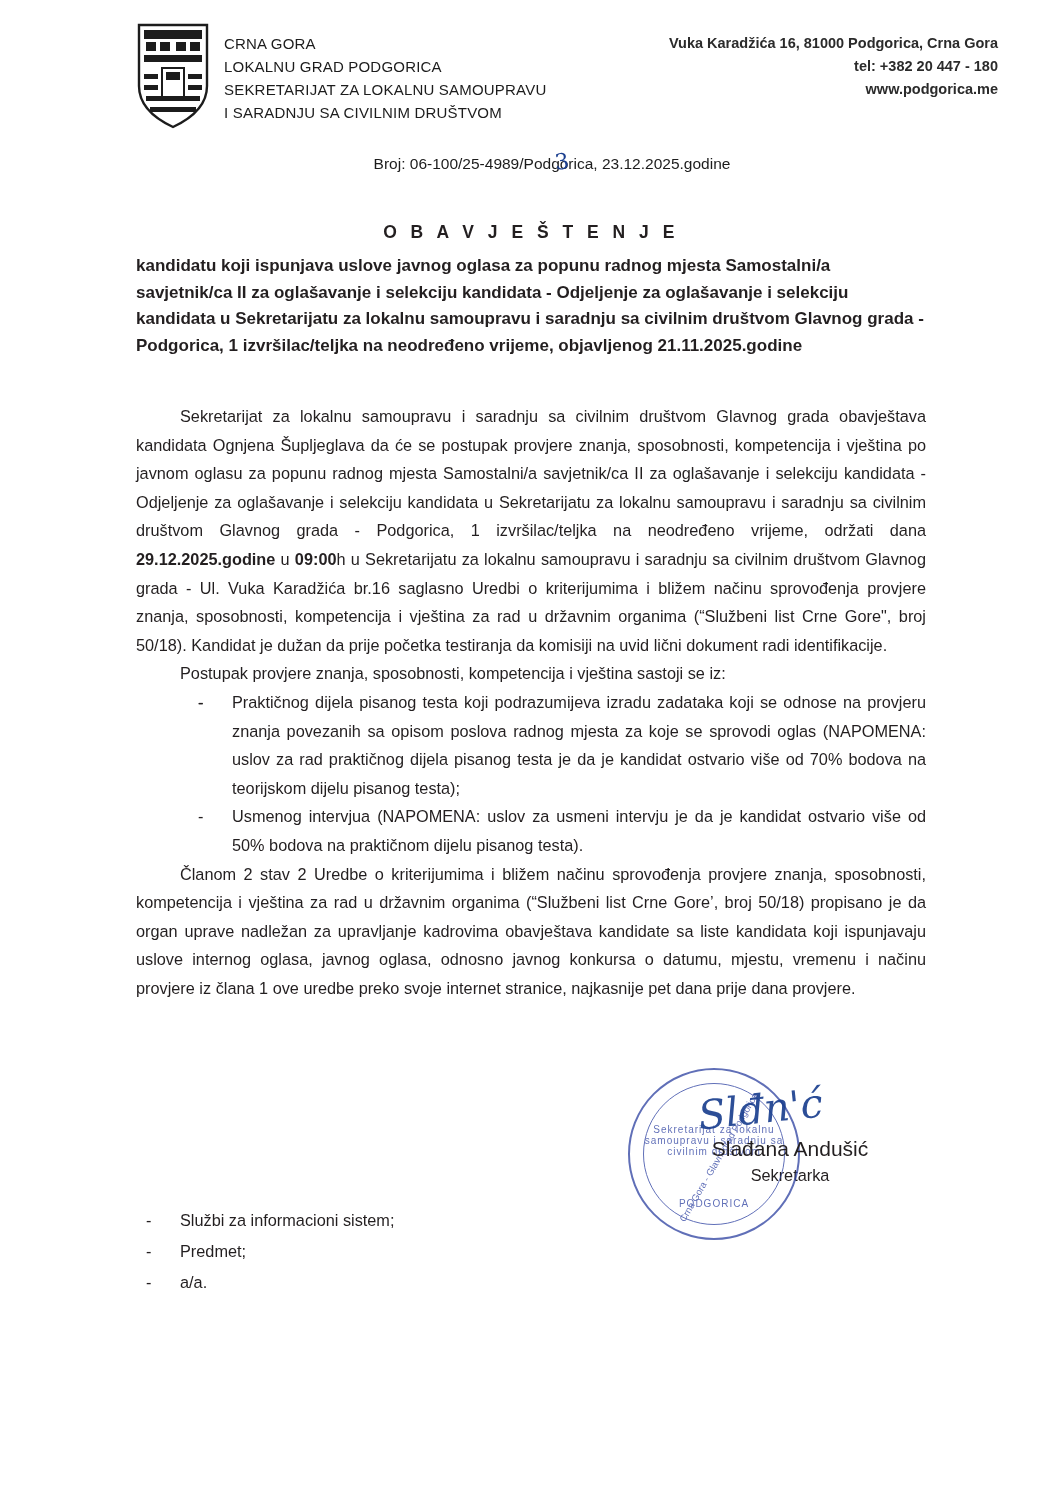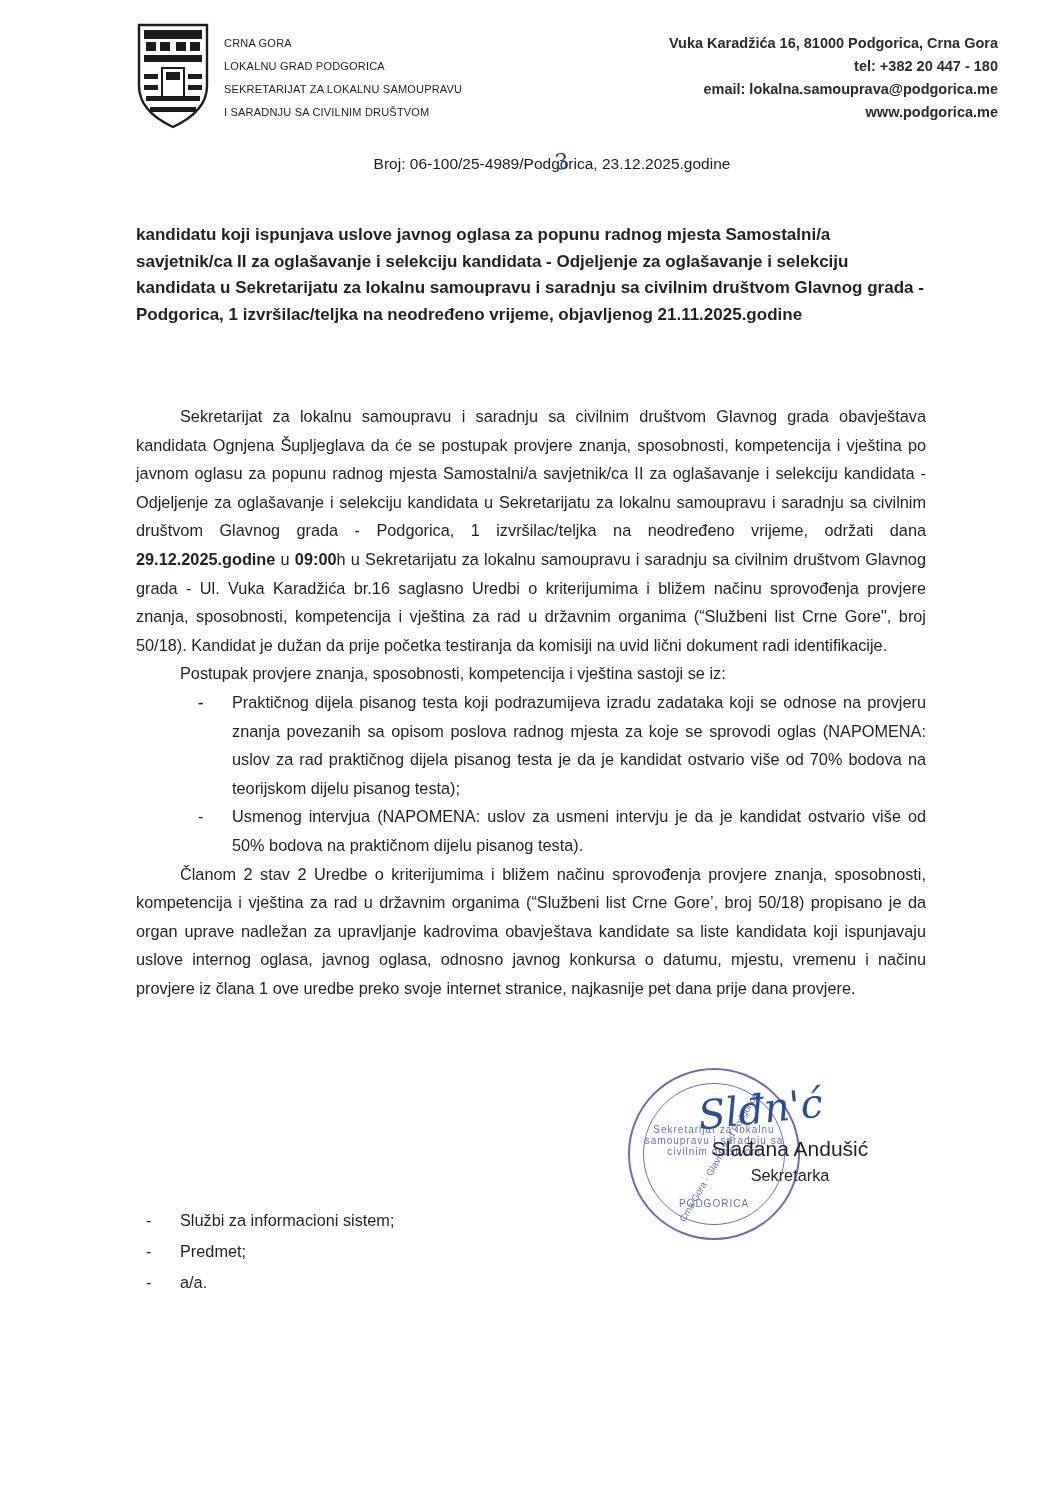--- a/index.html
+++ b/index.html
@@ -35,21 +35,21 @@
     width: 74px;
     height: 108px;
     flex: 0 0 74px;
     margin-right: 14px;
   }
   .org-block {
     flex: 0 0 auto;
     padding-top: 10px;
   }
   .org-line {
-    font-size: 11px;
+    font-size: 15px;
     letter-spacing: 0.2px;
     line-height: 23px;
     color: #1c1c1c;
     white-space: nowrap;
   }
   .contact-block {
     margin-left: auto;
     padding-top: 10px;
     text-align: right;
     width: 380px;
@@ -272,34 +272,34 @@
     </div>
     <div class="org-block">
       <div class="org-line">CRNA GORA</div>
       <div class="org-line">LOKALNU GRAD PODGORICA</div>
       <div class="org-line">SEKRETARIJAT ZA LOKALNU SAMOUPRAVU</div>
       <div class="org-line">I SARADNJU SA CIVILNIM DRUŠTVOM</div>
     </div>
     <div class="contact-block">
       <div class="contact-line">Vuka Karadžića 16, 81000 Podgorica, Crna Gora</div>
       <div class="contact-line">tel: +382 20 447 - 180</div>
-      <div class="contact-line">email: lokalna.samouprava@podgorica.me</div>
       <div class="contact-line">www.podgorica.me</div>
     </div>
   </div>
 
   <div class="refrow">
     <div class="refnum">
       <span>Broj: 06-100/25-4989/</span>
       <span class="handwrite">3</span>
     </div>
     <div>Podgorica, 23.12.2025.godine</div>
   </div>
 
   <div class="title-wrap">
+    <div class="title-main">O B A V J E Š T E N J E</div>
     <div class="title-sub">kandidatu koji ispunjava uslove javnog oglasa za popunu radnog mjesta Samostalni/a savjetnik/ca II za oglašavanje i selekciju kandidata - Odjeljenje za oglašavanje i selekciju kandidata u Sekretarijatu za lokalnu samoupravu i saradnju sa civilnim društvom Glavnog grada - Podgorica, 1 izvršilac/teljka na neodređeno vrijeme, objavljenog 21.11.2025.godine</div>
   </div>
 
   <div class="body-wrap">
 
     <p class="just indent"><span>Sekretarijat za lokalnu samoupravu i saradnju sa civilnim društvom Glavnog grada obavještava kandidata Ognjena Šupljeglava da će se postupak provjere znanja, sposobnosti, kompetencija i vještina po javnom oglasu za popunu radnog mjesta Samostalni/a savjetnik/ca II za oglašavanje i selekciju kandidata - Odjeljenje za oglašavanje i selekciju kandidata u Sekretarijatu za lokalnu samoupravu i saradnju sa civilnim društvom Glavnog grada - Podgorica, 1 izvršilac/teljka na neodređeno vrijeme, održati dana </span><span class="b">29.12.2025.godine</span><span> u </span><span class="b">09:00</span><span>h u Sekretarijatu za lokalnu samoupravu i saradnju sa civilnim društvom Glavnog grada - Ul. Vuka Karadžića br.16 saglasno Uredbi o kriterijumima i bližem načinu sprovođenja provjere znanja, sposobnosti, kompetencija i vještina za rad u državnim organima (“Službeni list Crne Gore", broj 50/18). Kandidat je dužan da prije početka testiranja da komisiji na uvid lični dokument radi identifikacije.</span></p>
 
     <p class="just indent">Postupak provjere znanja, sposobnosti, kompetencija i vještina sastoji se iz:</p>
 
     <ul class="dashlist">

